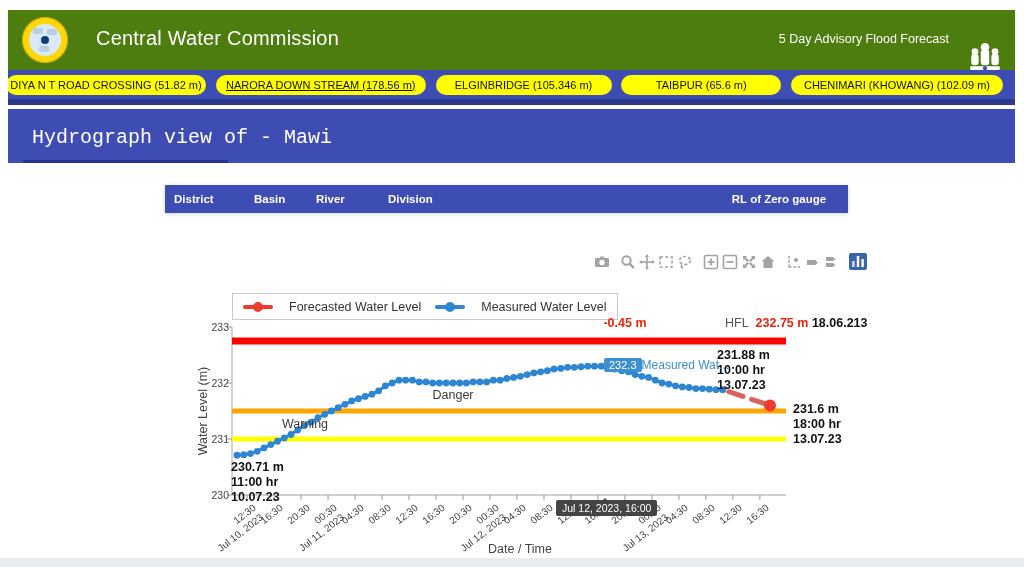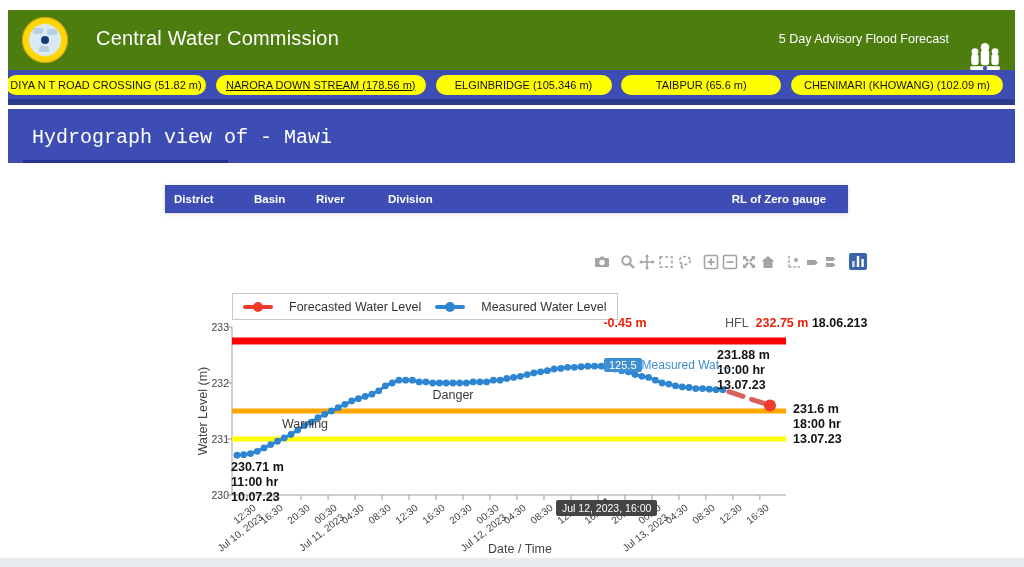--- a/index.html
+++ b/index.html
@@ -351,21 +351,21 @@
     <div class="ann bold pre" style="left:608px;top:152px;">231.6 m
 18:00 hr
 13.07.23</div>
     <div class="ann bold pre" style="left:46px;top:210px;">230.71 m
 11:00 hr
 10.07.23</div>
     <div class="ann thresh-label center" style="left:228px;top:138px;width:80px;">Danger</div>
     <div class="ann thresh-label center" style="left:80px;top:167px;width:80px;">Warning</div>
 
     <div class="pt-tip" style="left:419px;top:108px;">
-      <span class="pt-box">125.5</span>
+      <span class="pt-box">232.3</span>
       <span class="pt-trace">Measured Wat...</span>
     </div>
     <div class="ytick" style="top: 239px;">230</div>
       <div class="ytick" style="top: 183px;">231</div>
       <div class="ytick" style="top: 127px;">232</div>
       <div class="ytick" style="top: 71px;">233</div>
       <div class="xtick" style="left: 66.1203px; top: 252px;">12:30
 Jul 10, 2023</div>
       <div class="xtick" style="left: 93.1076px; top: 252px;">16:30</div>
       <div class="xtick" style="left: 120.095px; top: 252px;">20:30</div>

